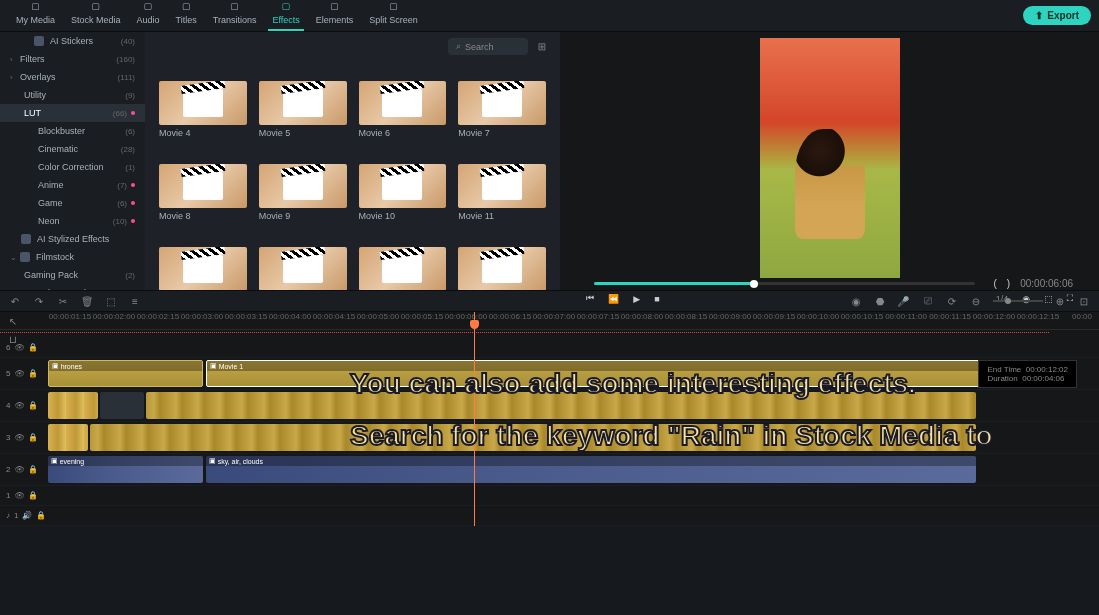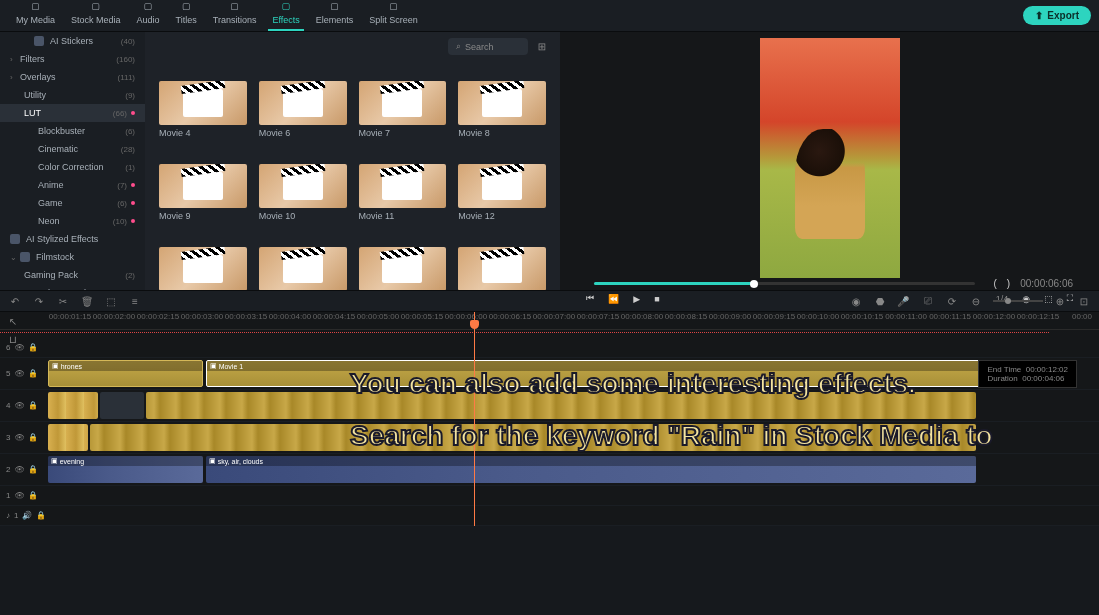--- a/index.html
+++ b/index.html
@@ -161,21 +161,21 @@
         <div class="sidebar-item" style="padding-left: 38px;">
           <span class="label">Game</span>
           <span class="count">(6)</span>
           <span class="pink-dot"></span>
         </div>
         <div class="sidebar-item" style="padding-left: 38px;">
           <span class="label">Neon</span>
           <span class="count">(10)</span>
           <span class="pink-dot"></span>
         </div>
-        <div class="sidebar-item" style="padding-left: 0;">
+        <div class="sidebar-item" style="padding-left: 11px;">
           <span class="chev"></span>
           <span style="width:10px;height:10px;background:#4a5568;border-radius:2px;margin-right:6px"></span>
           <span class="label">AI Stylized Effects</span>
         </div>
         <div class="sidebar-item" style="padding-left: 10px;">
           <span class="chev">⌄</span>
           <span style="width:10px;height:10px;background:#4a5568;border-radius:2px;margin-right:6px"></span>
           <span class="label">Filmstock</span>
         </div>
         <div class="sidebar-item" style="padding-left: 24px;">
@@ -194,20 +194,26 @@
           <span>Search</span>
         </div>
         <div class="grid-icon">⊞</div>
       </div>
       <div class="thumb-grid" id="thumb-grid">
           <div class="thumb">
             <div class="thumb-img">
               <div class="clapper"></div>
             </div>
             <div class="thumb-label">Movie 4</div>
+          </div>
+          <div class="thumb">
+            <div class="thumb-img">
+              <div class="clapper"></div>
+            </div>
+            <div class="thumb-label">Movie 5</div>
           </div>
           <div class="thumb">
             <div class="thumb-img">
               <div class="clapper"></div>
             </div>
             <div class="thumb-label">Movie 6</div>
           </div>
           <div class="thumb">
             <div class="thumb-img">
               <div class="clapper"></div>

